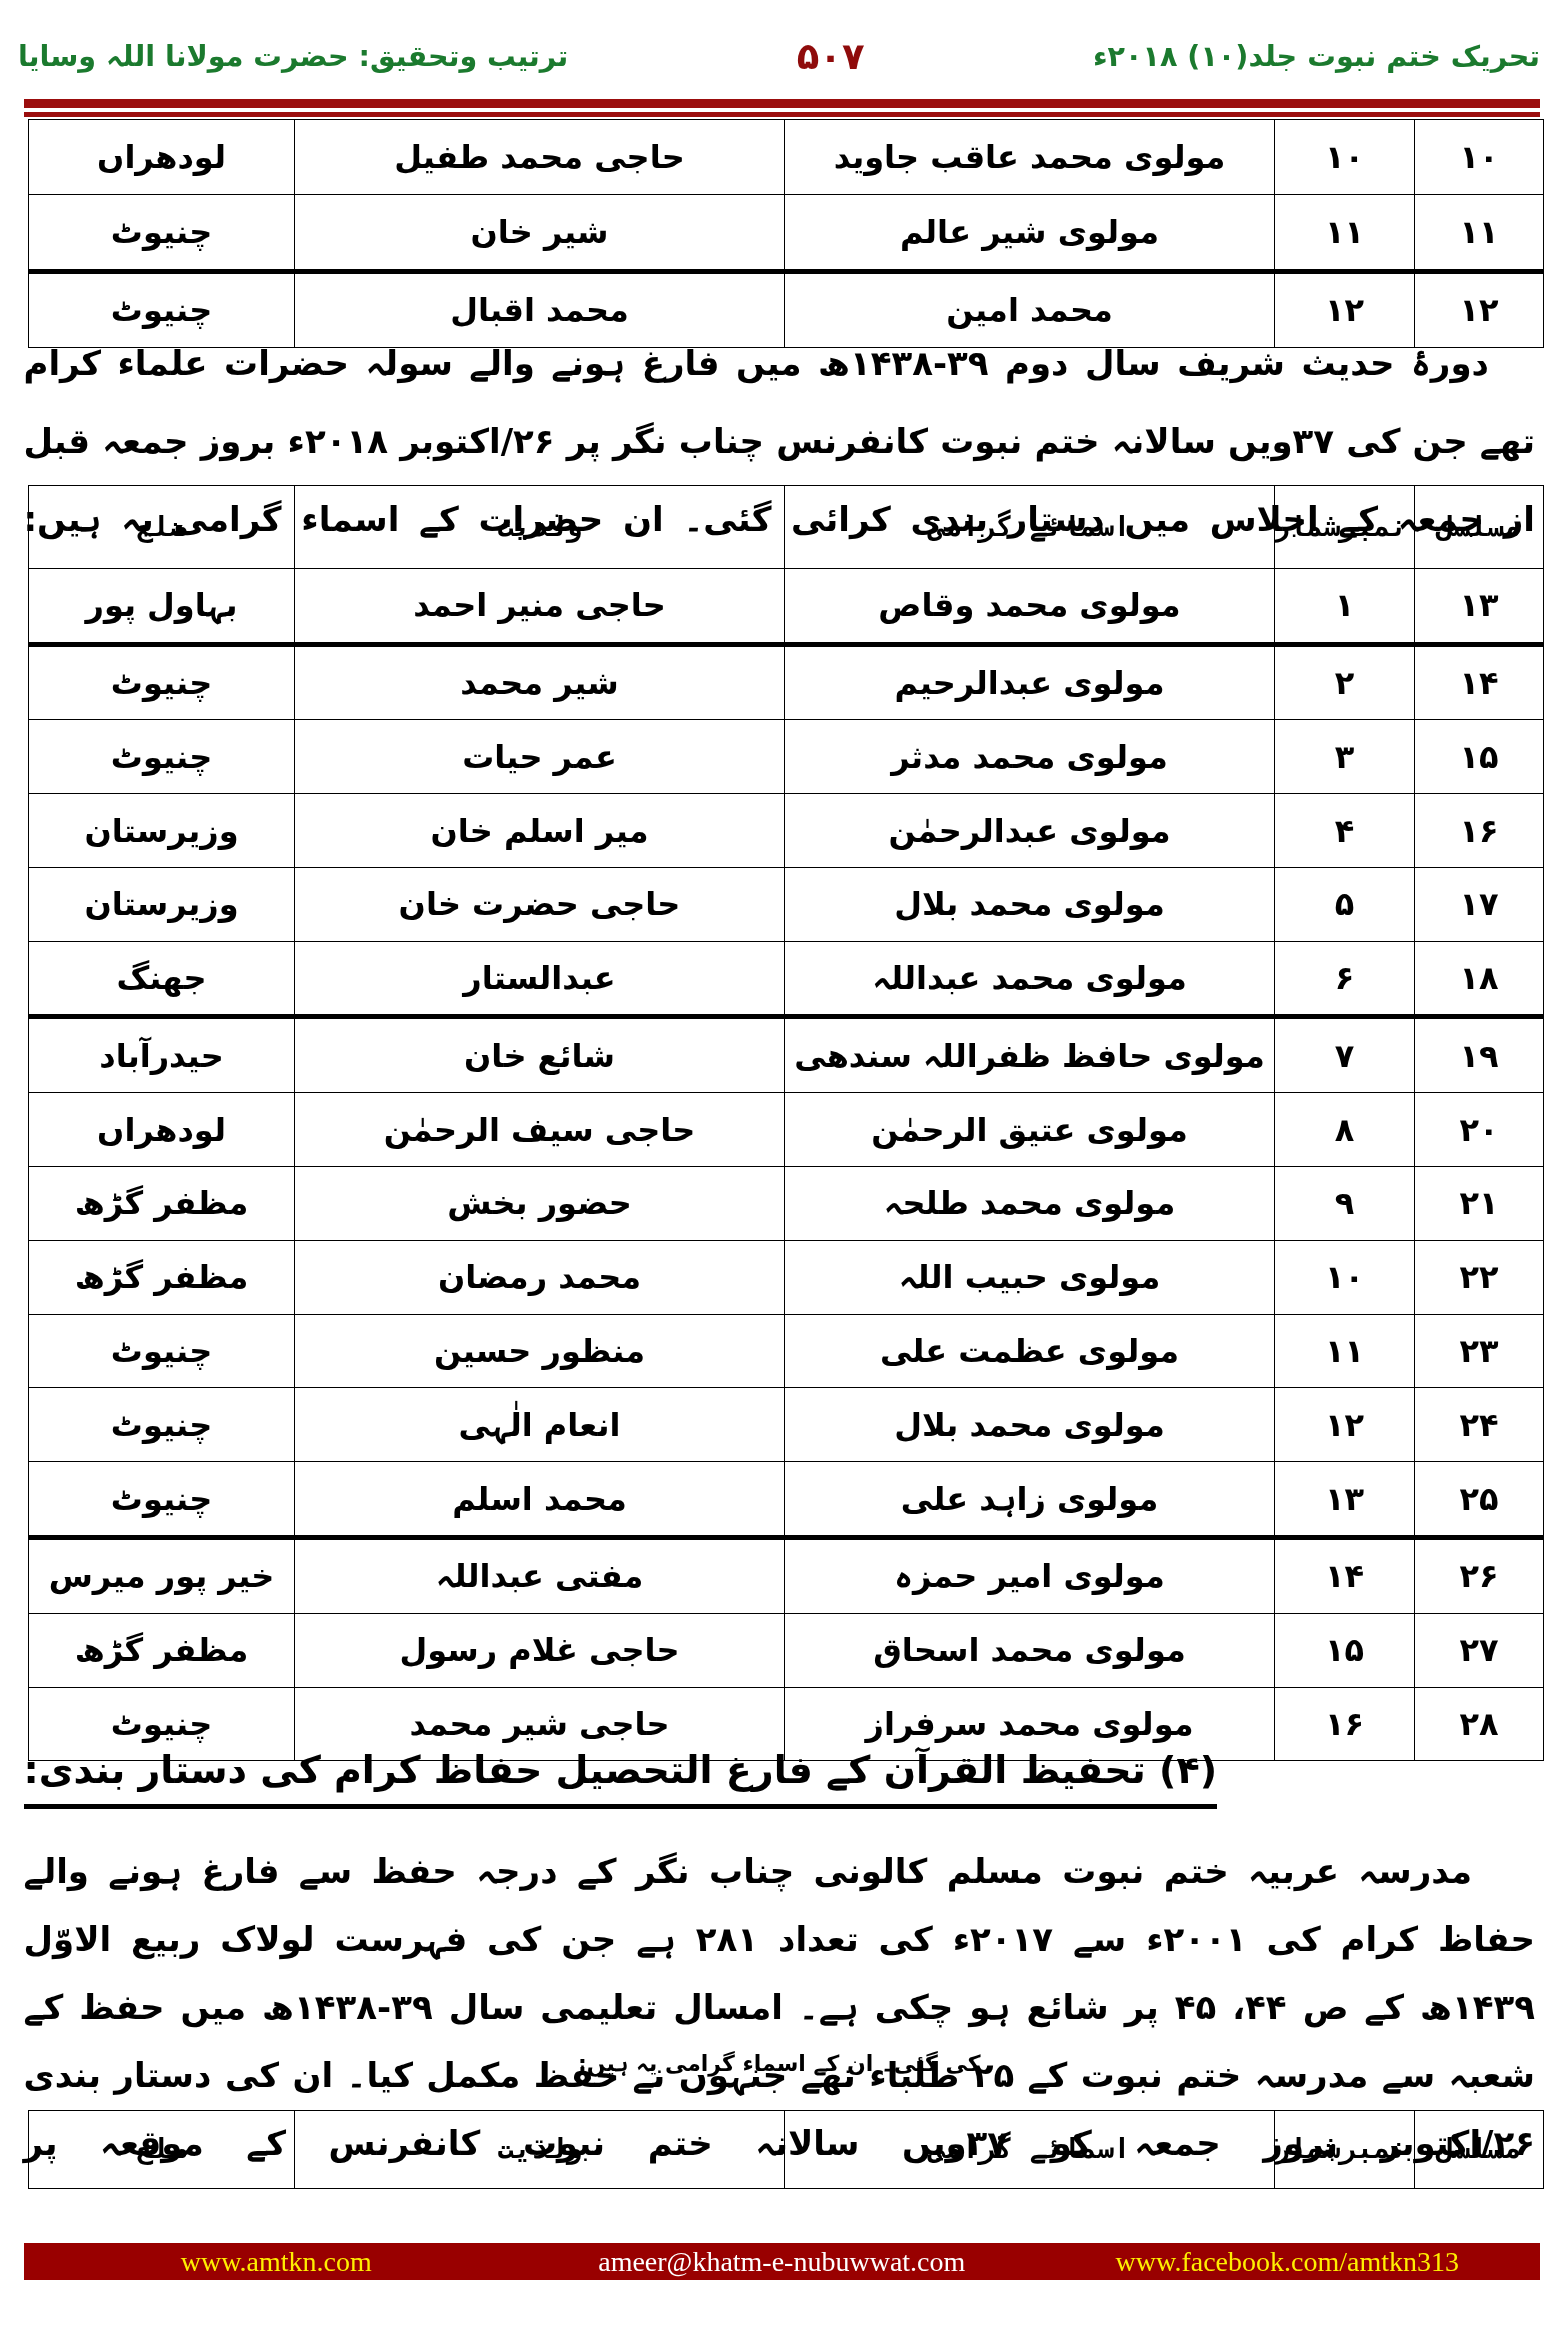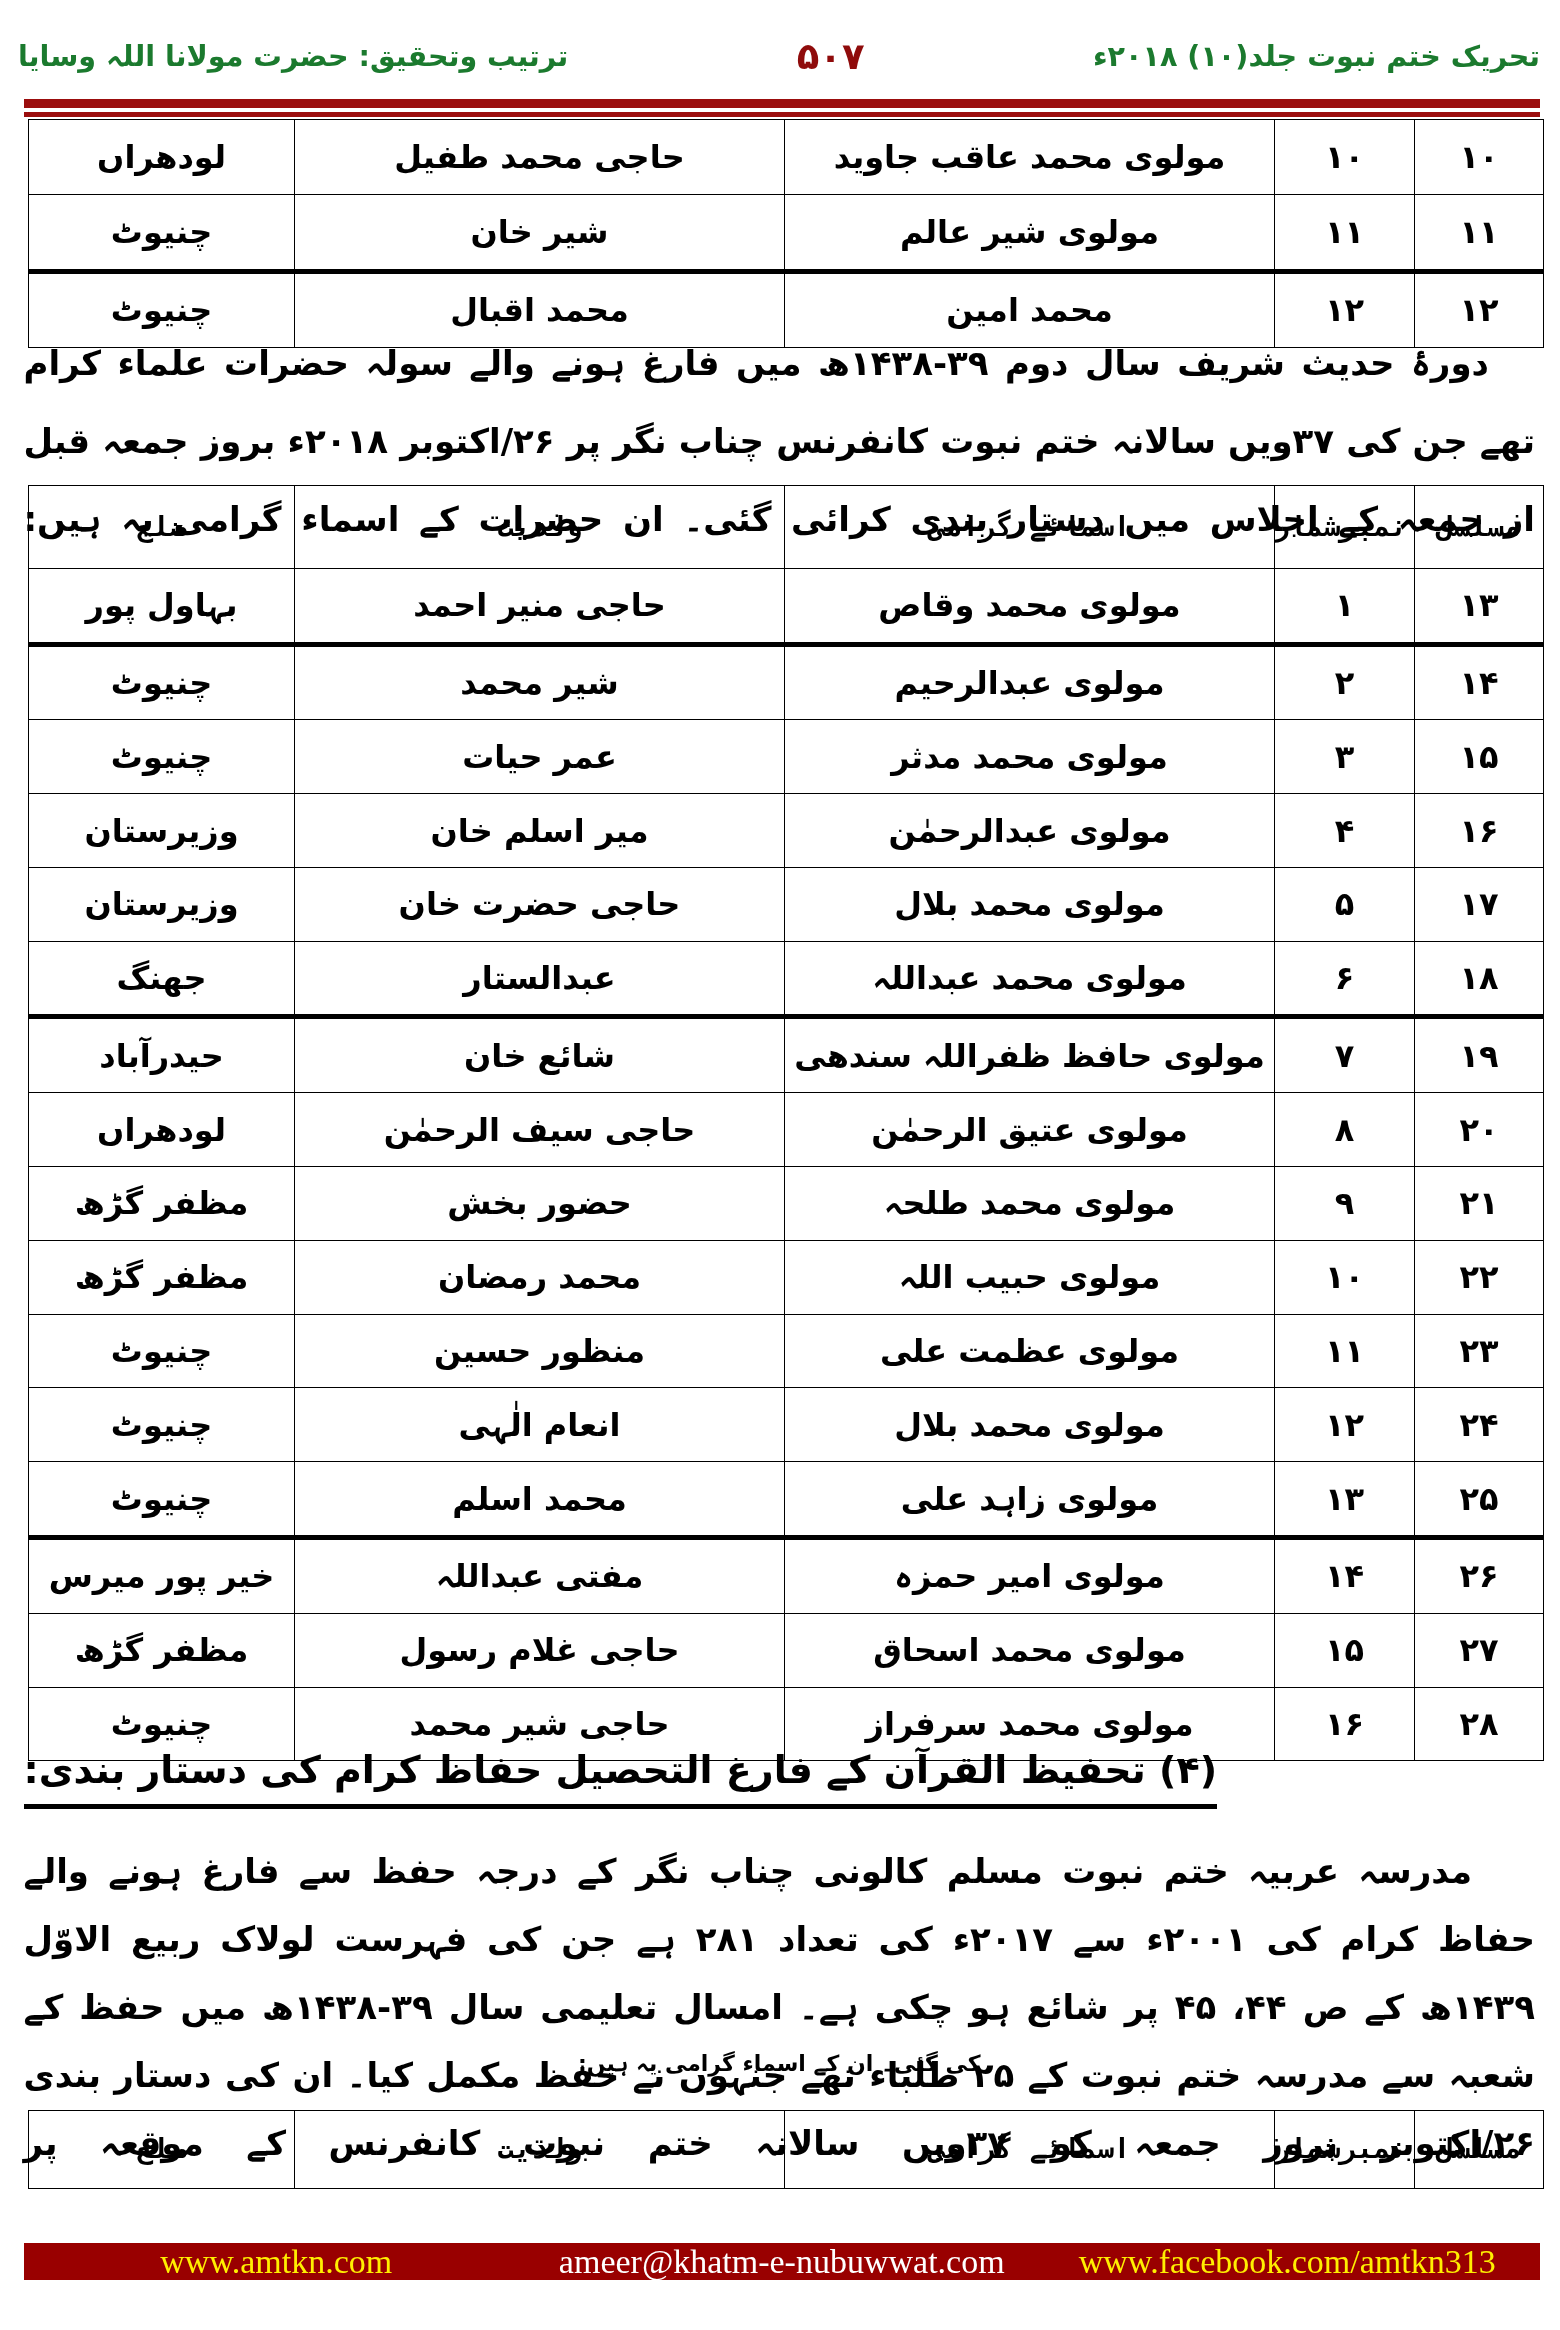--- a/index.html
+++ b/index.html
@@ -39,21 +39,21 @@
   #para1{top:324px;line-height:78px;text-indent:46px;}
   #para2{top:1837px;line-height:68px;text-indent:63px;}
   #para2-last{position:absolute;top:2051px;left:23.5px;right:25px;direction:rtl;
     text-align:center;font-weight:bold;font-size:22px;}
   
   #section-heading{position:absolute;top:1748px;right:25px;left:23.5px;direction:rtl;text-align:left;}
   #section-heading span{display:inline-block;font-weight:bold;font-size:38px;
     padding-bottom:11.8px;border-bottom:5.9px solid #000;}
   
   .footerbar{position:absolute;top:2243px;left:23.5px;right:20px;height:37px;background:#990000;
-    display:flex;align-items:center;font-family:"Liberation Serif",serif;font-size:34px;}
+    display:flex;align-items:center;font-family:"Liberation Serif",serif;font-size:28px;}
   .footerbar .slot{flex:1;text-align:center;}
   .footerbar .link{color:#ffef00;}
   .footerbar .email{color:#ffffff;}
 </style>
 </head>
 <body>
 
 <div class="runhead">
   <span class="credit">ترتیب وتحقیق: حضرت مولانا اللہ وسایا</span>
   <span class="pageno">۵۰۷</span>

